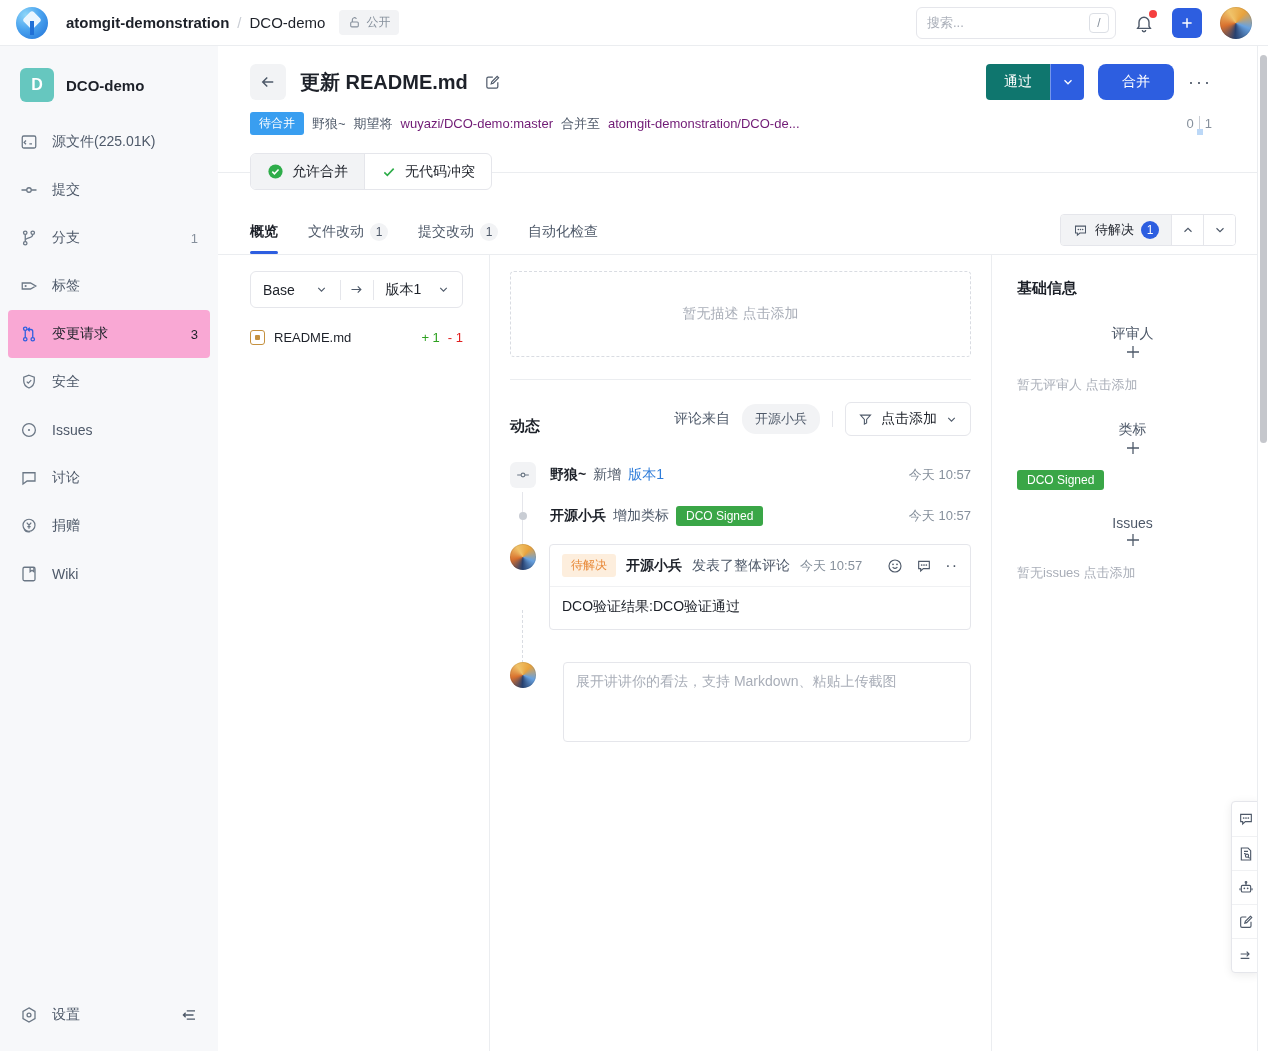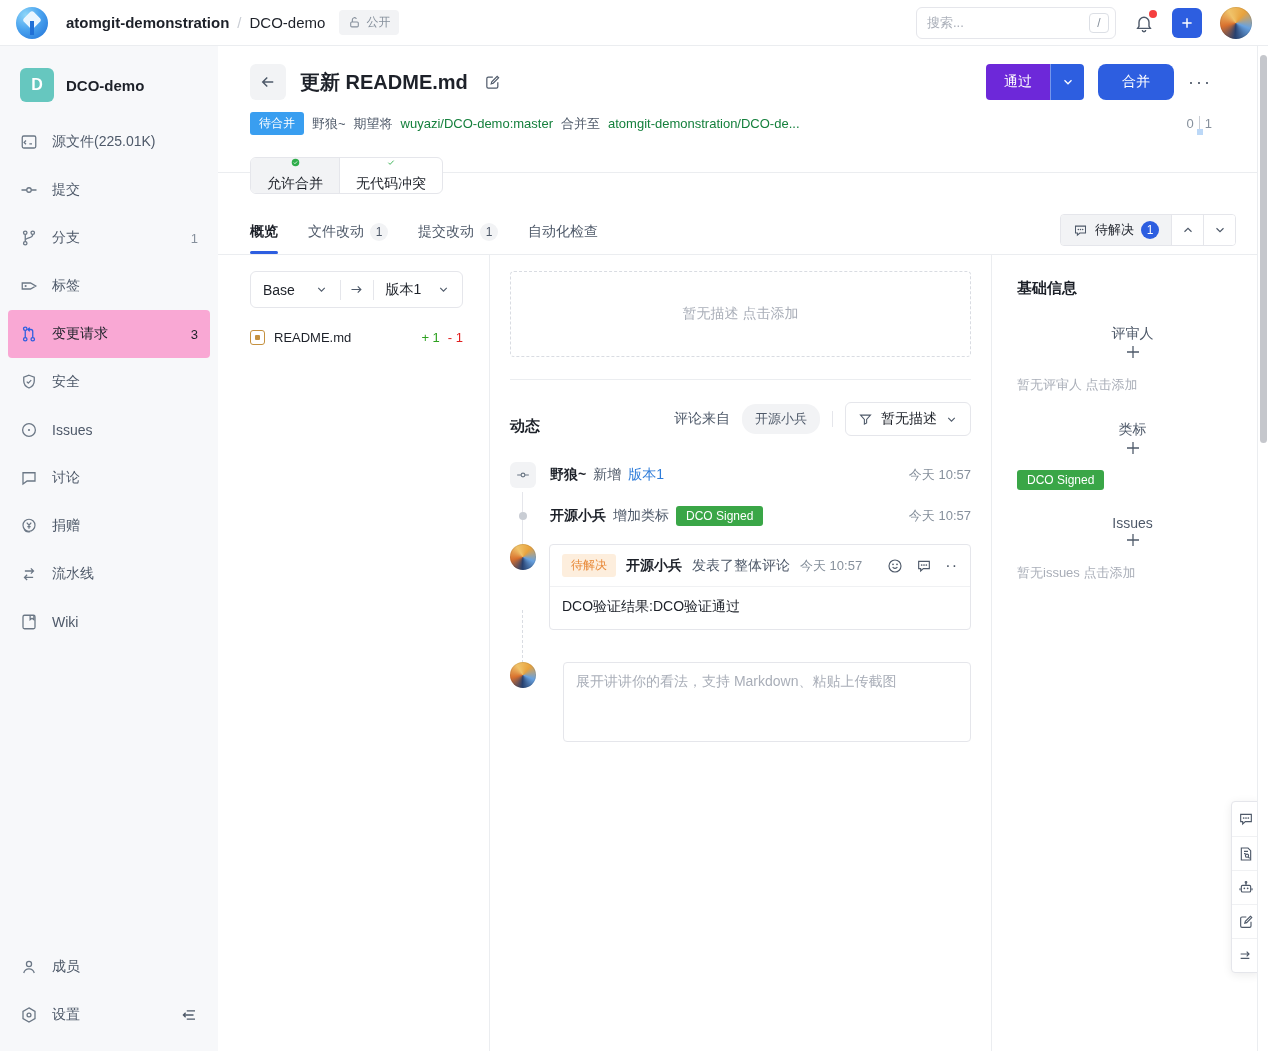--- a/index.html
+++ b/index.html
@@ -63,45 +63,45 @@
   
   .main { flex:1; position:relative; background:#fff; padding:18px 12px 0 32px;
     display:flex; flex-direction:column; }
   .head-row { display:flex; align-items:center; gap:14px; }
   .back-btn { width:36px; height:36px; background:#f2f3f5; border-radius:6px; color:#4e5969;
     display:flex; align-items:center; justify-content:center; }
   .pr-title { font-size:20px; font-weight:700; }
   .edit-ic { color:#4e5969; margin-left:2px; }
   .head-actions { margin-left:auto; display:flex; align-items:center; gap:14px; padding-right:44px; }
   .split-btn { display:flex; height:36px; border-radius:4px; overflow:hidden; }
-  .split-main { background:#6d28d9; color:#fff; font-size:14px; padding:0 18px;
+  .split-main { background:#0f766e; color:#fff; font-size:14px; padding:0 18px;
     display:flex; align-items:center; border:none; font-family:inherit; cursor:pointer; }
   .split-caret { background:#2d5ee0; color:#fff; width:34px; display:flex; align-items:center;
     justify-content:center; border-left:1px solid rgba(255,255,255,.35); cursor:pointer; }
   .btn-primary { height:36px; background:#2d5ee0; color:#fff; font-size:14px; padding:0 24px;
     border:none; border-radius:8px; font-family:inherit; cursor:pointer; }
   .more-dots { color:#4e5969; font-size:18px; letter-spacing:2px; cursor:pointer; }
 
   .meta-row { display:flex; align-items:center; gap:8px; margin:12px 0 0 0; font-size:13px;
     color:#4e5969; padding-right:44px; }
   .state-badge { background:#399ef0; color:#fff; font-size:12px; padding:3px 9px;
     border-radius:3px; flex:0 0 auto; }
-  .meta-link { color:#15803d; cursor:pointer; }
+  .meta-link { color:#701a75; cursor:pointer; }
   .count-widget { margin-left:auto; display:flex; align-items:center; gap:5px; color:#86909c; }
   .pipe { position:relative; width:1px; height:15px; background:#c9cdd4; }
   .pipe::after { content:""; position:absolute; left:-2px; bottom:-4px; width:6px; height:6px;
     background:#bcd8f7; }
 
   .checks-row { position:relative; height:37px; margin-top:18px; }
   .checks-row::before { content:""; position:absolute; left:-32px; right:-12px; top:50%;
     border-top:1px solid #ebedf0; }
   .checks-group { position:relative; z-index:1; display:inline-flex; height:37px;
     border:1px solid #e5e6eb; border-radius:6px; overflow:hidden; background:#fff; }
   .check-chip { display:flex; align-items:center; gap:8px; padding:0 16px; font-size:14px;
-    color:#1d2129;flex-direction:column; }
+    color:#1d2129; }
   .check-chip.grey { background:#f2f3f5; border-right:1px solid #e5e6eb; }
 
   .tabs-row { display:flex; align-items:flex-end; margin-top:24px; padding-right:32px;
     border-bottom:1px solid #ebedf0; margin-left:-32px; padding-left:32px; margin-right:-12px; }
   .tab { font-size:14px; color:#4e5969; padding:8px 0 13px; margin-right:30px; display:flex;
     align-items:center; gap:6px; cursor:pointer; position:relative; }
   .tab.active { color:#1d2129; font-weight:700; }
   .tab.active::after { content:""; position:absolute; left:0; right:0; bottom:0; height:3px;
     background:#2d5ee0; border-radius:2px; }
   .tab-badge { background:#f2f3f5; color:#4e5969; font-size:12px; min-width:18px; height:18px;
@@ -336,46 +336,29 @@
           <svg width="18" height="18" viewBox="0 0 24 24" fill="none" stroke="currentColor" stroke-width="1.6">
             <circle cx="12" cy="11" r="8"></circle>
             <path d="M9 7.5l3 3.5 3-3.5M12 11v4.5M9.8 12.8h4.4M5.5 16.5c1.5 2.5 5 4 8 3"></path>
           </svg>
         </span>
       <span>捐赠</span>
     </div>
     <div class="side-item">
       <span class="icon-c">
           <svg width="18" height="18" viewBox="0 0 24 24" fill="none" stroke="currentColor" stroke-width="1.7">
-            <path d="M6.5 8h11M14.5 4.5L18 8l-3.5 3.5M17.5 16.5h-11M9.5 13l-3.5 3.5L9.5 20"></path>
-          </svg>
-        </span>
-      <span>流水线</span>
-    </div>
-    <div class="side-item">
-      <span class="icon-c">
-          <svg width="18" height="18" viewBox="0 0 24 24" fill="none" stroke="currentColor" stroke-width="1.7">
             <rect x="4" y="3" width="16" height="18" rx="2"></rect>
             <path d="M13.5 3v6l2.5-2 2.5 2V3"></path>
           </svg>
         </span>
       <span>Wiki</span>
     </div>
 
     <div class="side-spacer"></div>
 
-    <div class="side-item">
-      <span class="icon-c">
-          <svg width="18" height="18" viewBox="0 0 24 24" fill="none" stroke="currentColor" stroke-width="1.7">
-            <circle cx="12" cy="8" r="3.4"></circle>
-            <path d="M5 20c1-4.2 4-5.6 7-5.6s6 1.4 7 5.6"></path>
-          </svg>
-        </span>
-      <span>成员</span>
-    </div>
     <div class="side-item">
       <span class="icon-c">
           <svg width="18" height="18" viewBox="0 0 24 24" fill="none" stroke="currentColor" stroke-width="1.7">
             <path d="M12 2.5l8 4.8v9.4l-8 4.8-8-4.8V7.3z"></path>
             <circle cx="12" cy="12" r="2.6"></circle>
           </svg>
         </span>
       <span>设置</span>
       <span class="cnt">
           <svg width="18" height="18" viewBox="0 0 24 24" fill="none" stroke="#4e5969" stroke-width="1.7">
@@ -522,21 +505,21 @@
         <div class="activity-head">
           <span class="activity-title">动态</span>
           <div class="activity-right">
             <span class="from-label">评论来自</span>
             <span class="user-chip">开源小兵</span>
             <span class="v-div"></span>
             <span class="filter-btn">
               <svg width="15" height="15" viewBox="0 0 24 24" fill="none" stroke="#4e5969" stroke-width="1.7">
                   <path d="M4 5h16l-6.2 7v5.5l-3.6 2V12z"></path>
                 </svg>
-              <span>暂无描述</span>
+              <span>点击添加</span>
               <svg width="13" height="13" viewBox="0 0 24 24" fill="none" stroke="#4e5969" stroke-width="2">
                   <path d="M6 9l6 6 6-6"></path>
                 </svg>
             </span>
           </div>
         </div>
 
         <div class="timeline">
           <div class="tl-line-solid"></div>
           <div class="tl-line-dash"></div>

